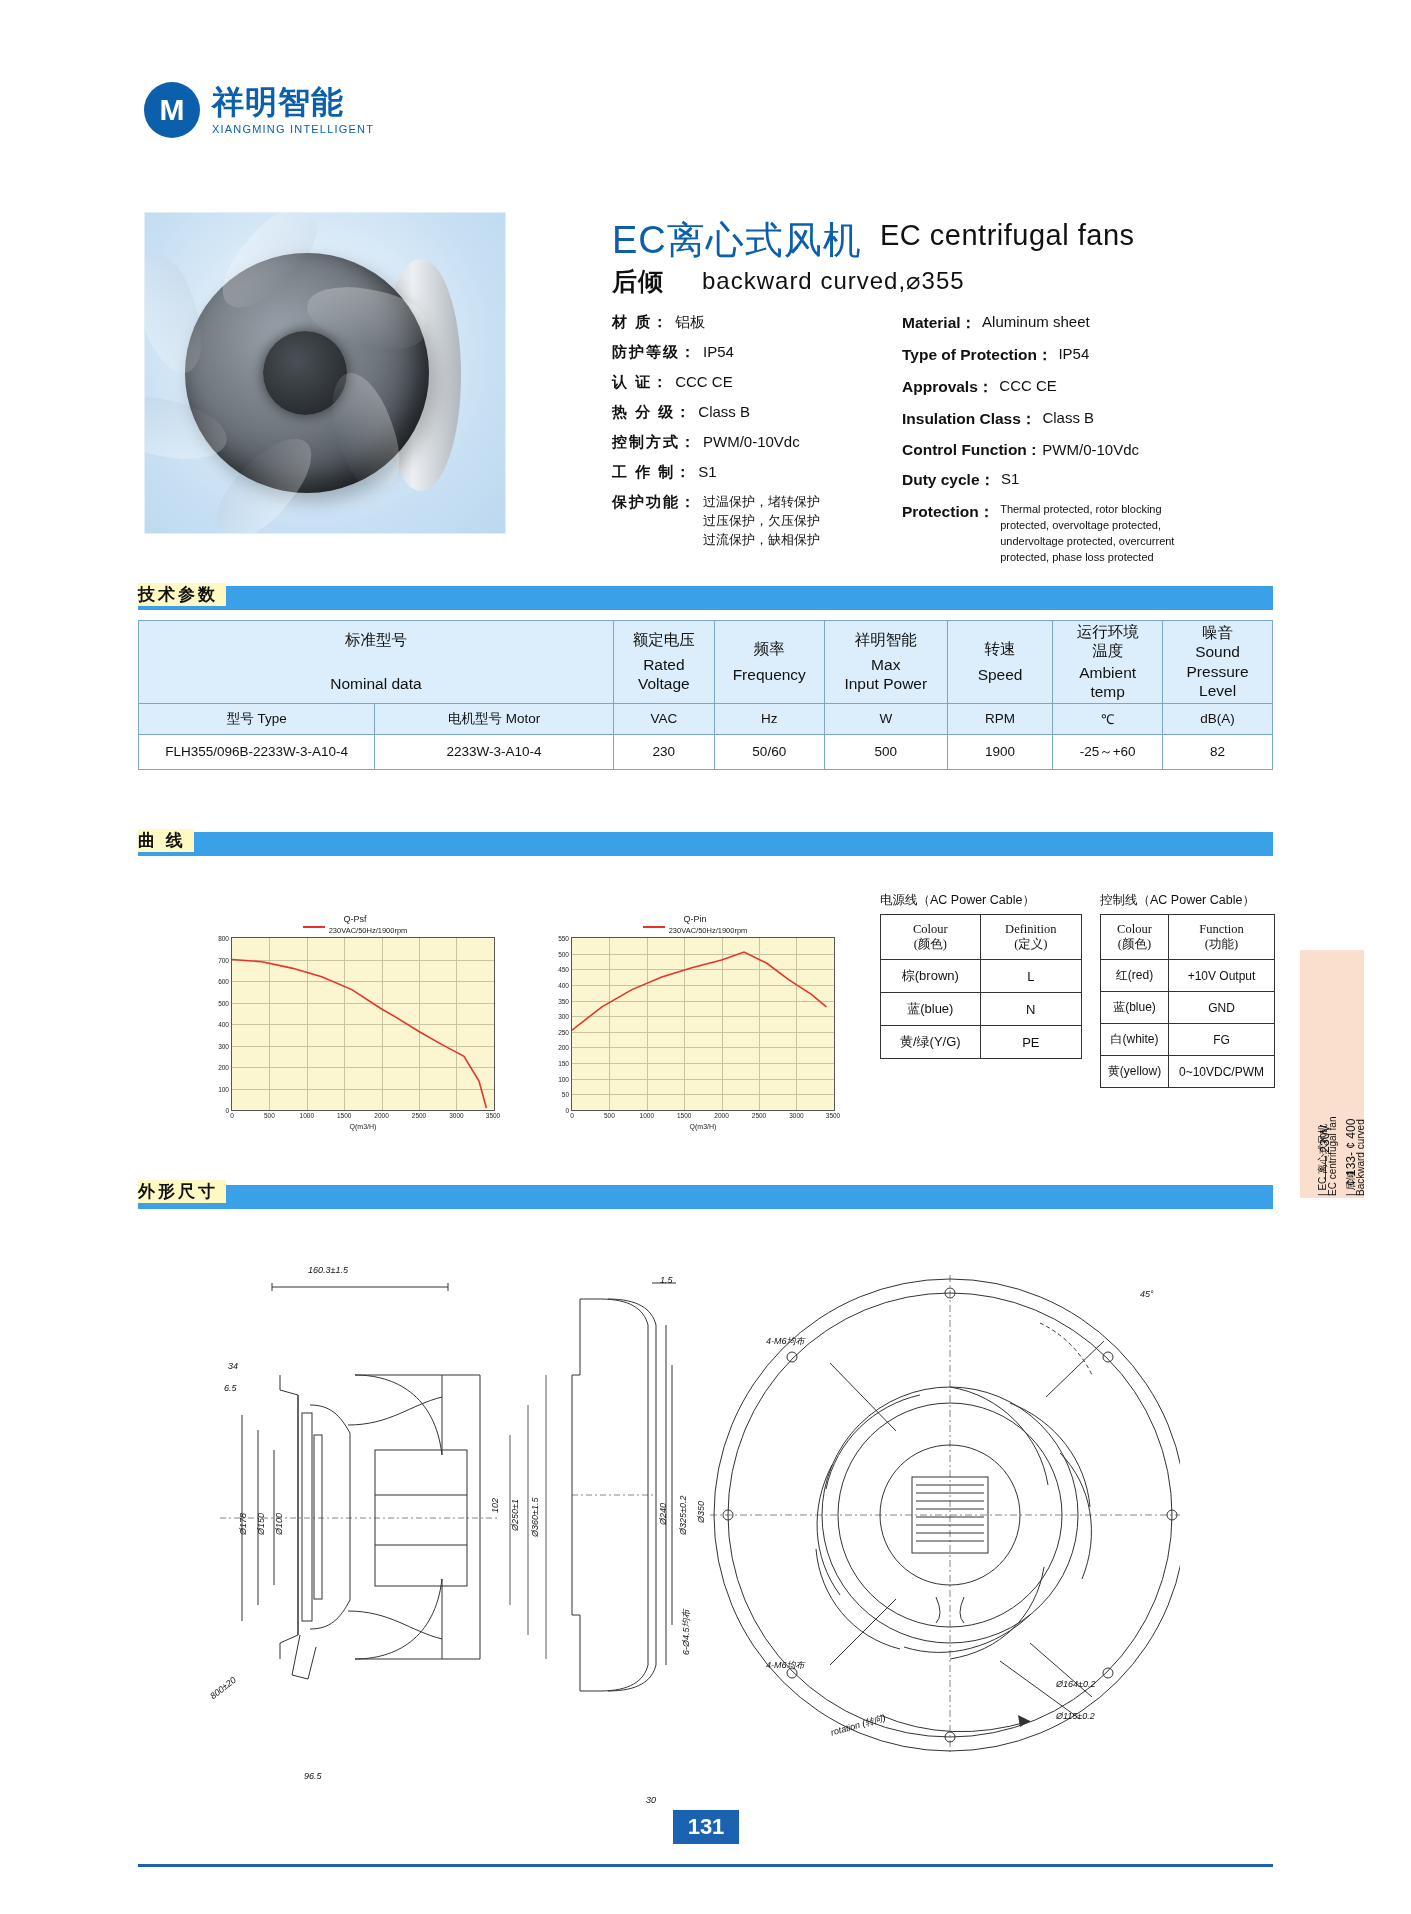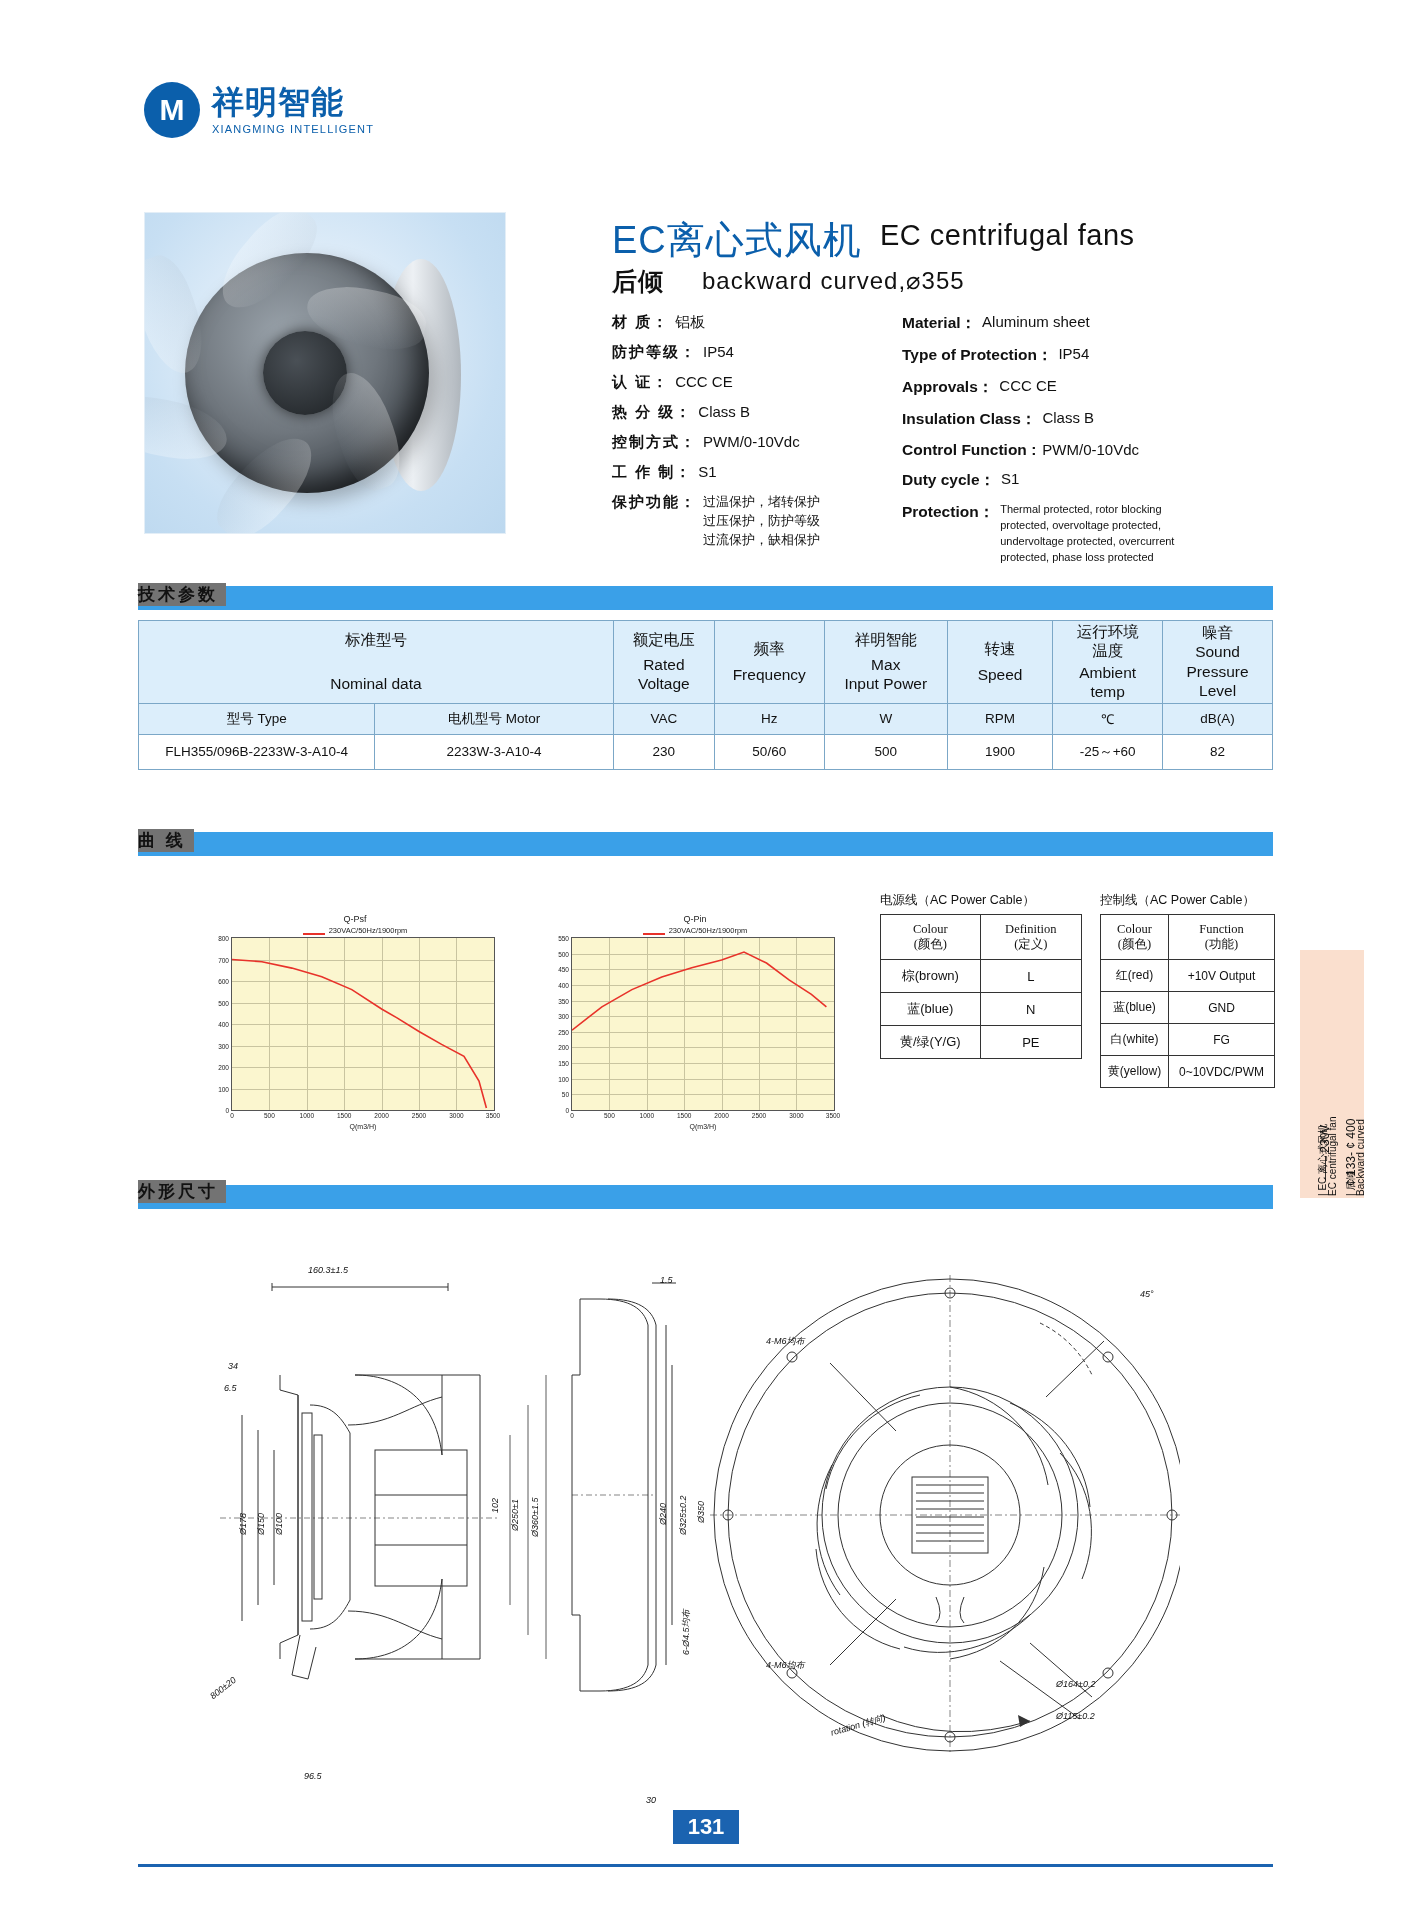--- a/index.html
+++ b/index.html
@@ -40,34 +40,34 @@
   .spec-row{display:flex;align-items:flex-start;margin-bottom:11px;font-size:15px;}
   .spec-row .lab{font-weight:bold;color:#111;white-space:nowrap;}
   .spec-row .val{margin-left:6px;color:#111;white-space:nowrap;}
   .spec-cn .lab{letter-spacing:2px;}
   .spec-en .lab{font-size:15.5px;}
   .prot-lines{font-size:13px;line-height:1.45;}
   .prot-lines-en{font-size:11px;line-height:1.45;}
 
   
   .sec{position:absolute;height:24px;background:#3aa0e8;}
-  .sec-label{position:absolute;font-size:17px;font-weight:bold;color:#111;letter-spacing:3px;background:#737373;padding-right:8px;}
+  .sec-label{position:absolute;font-size:17px;font-weight:bold;color:#111;letter-spacing:3px;background:#fef9c3;padding-right:8px;}
 
   
   table.spec{position:absolute;left:138px;top:620px;border-collapse:collapse;width:1135px;
     font-size:14px;background:#ffffff;}
   table.spec td,table.spec th{border:1px solid #7ba7c7;text-align:center;vertical-align:middle;color:#111;font-weight:normal;}
   table.spec .hdr{background:#dceefb;height:62px;font-size:15.5px;line-height:1.25;}
   table.spec .sub{background:#dceefb;height:28px;font-size:13.5px;}
   table.spec .datarow td{height:32px;font-size:13.5px;background:#fff;}
 
   
   .chart-box{position:absolute;margin-top:34px;}
   .chart-title{text-align:center;font-size:9px;color:#222;margin-bottom:2px;}
-  .legend{display:flex;align-items:flex-end;justify-content:center;font-size:7.5px;color:#222;margin-bottom:2px;}
+  .legend{display:flex;align-items:flex-start;justify-content:center;font-size:7.5px;color:#222;margin-bottom:2px;}
   .legend .ln{display:inline-block;width:22px;height:2px;background:#e8322a;margin-right:4px;}
   .plot{position:relative;background:#fbf6cf;border:1px solid #555;}
   .plot .gl{position:absolute;background:#c9c4a0;}
   .ax-y{position:absolute;right:100%;margin-right:3px;font-size:6.5px;color:#222;transform:translateY(-50%);white-space:nowrap;}
   .ax-x{position:absolute;top:100%;margin-top:2px;font-size:6.5px;color:#222;transform:translateX(-50%);white-space:nowrap;}
   .xlab{position:absolute;width:100%;text-align:center;top:100%;margin-top:13px;font-size:7px;color:#222;}
 
   
   .cable-hdr{position:absolute;font-size:12.5px;color:#111;}
   table.cable{position:absolute;border-collapse:collapse;font-size:13px;}
@@ -142,21 +142,21 @@
       <span class="val">PWM/0-10Vdc</span>
     </div>
     <div class="spec-row">
       <span class="lab">工 作 制：</span>
       <span class="val">S1</span>
     </div>
     <div class="spec-row">
       <span class="lab">保护功能：</span>
       <span class="val prot-lines">
         <div>过温保护，堵转保护</div>
-        <div>过压保护，防护等级</div>
+        <div>过压保护，欠压保护</div>
         <div>过流保护，缺相保护</div>
       </span>
     </div>
   </div>
 
   <div class="spec-en">
     <div class="spec-row">
       <span class="lab">Material：</span>
       <span class="val">Aluminum sheet</span>
     </div>

